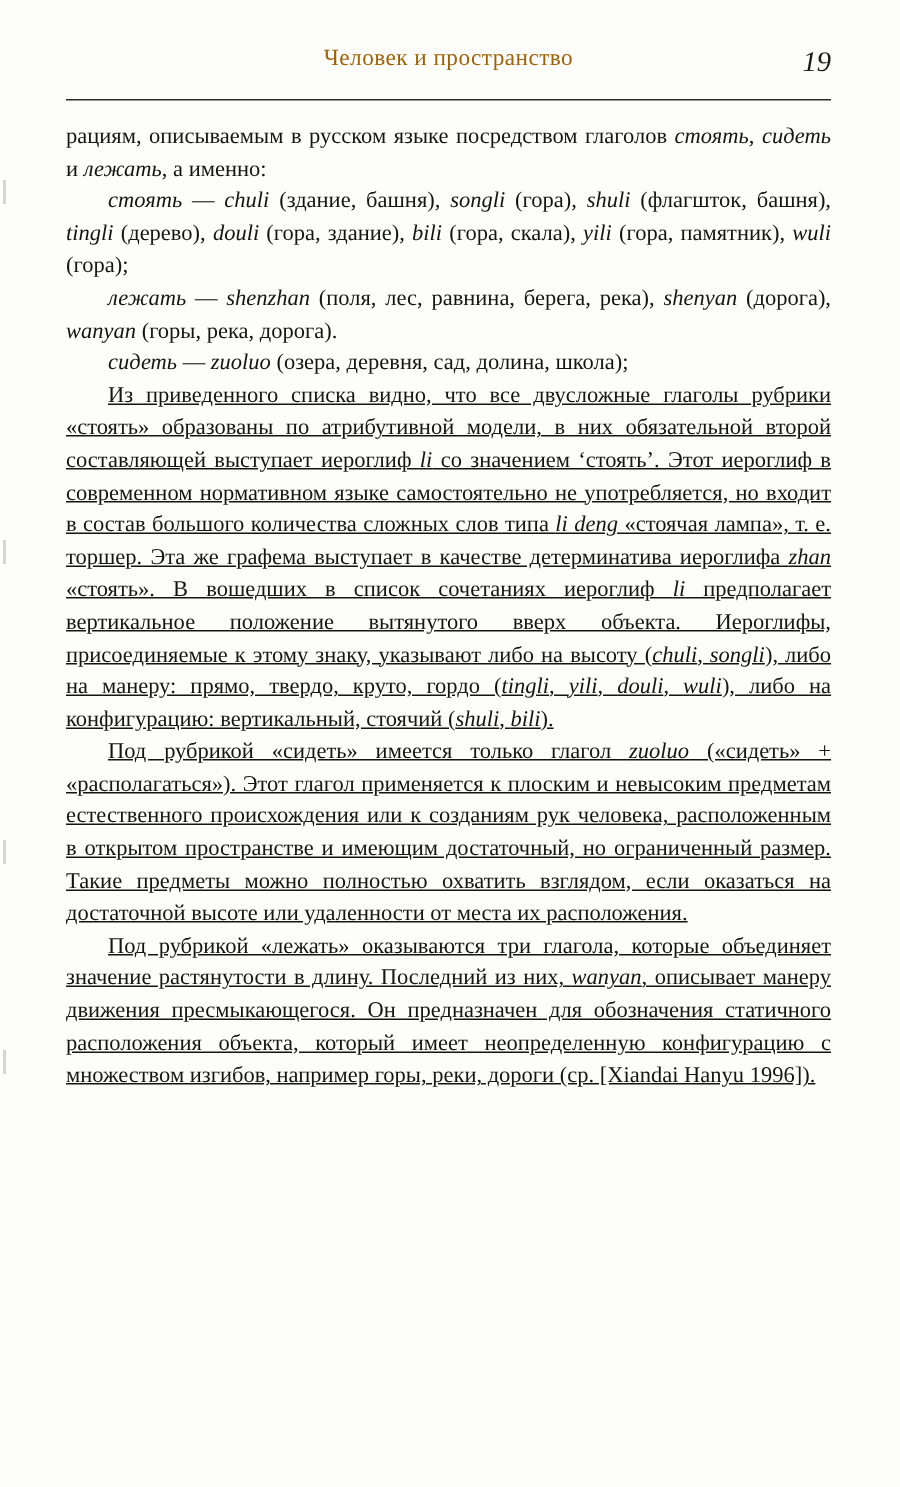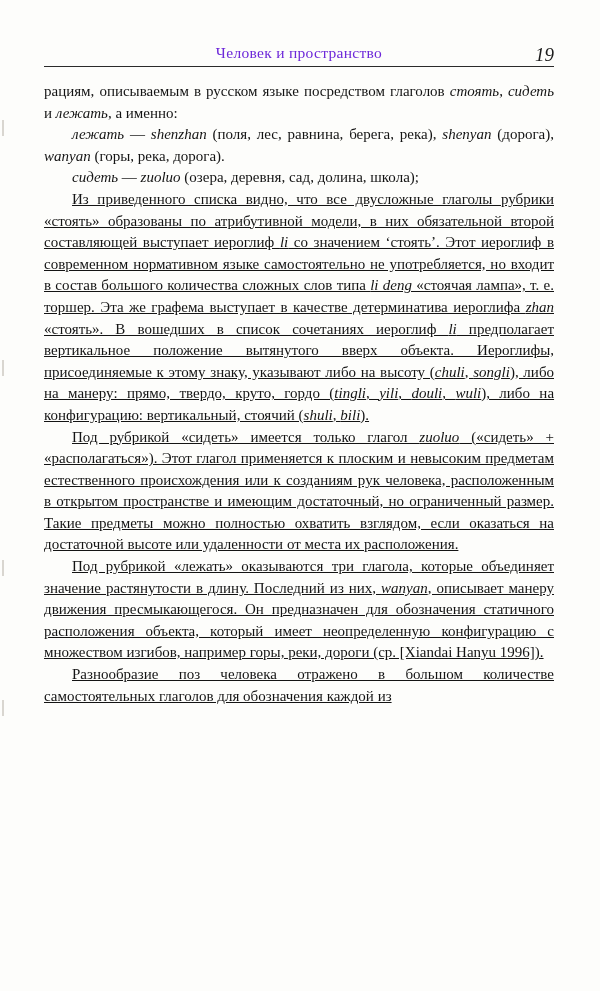--- a/index.html
+++ b/index.html
@@ -25,28 +25,28 @@
   .header {
     position: relative;
     height: 34px;
     display: flex;
     align-items: flex-start;
     justify-content: center;
   }
   .running-title {
     font-size: 15.5px;
     letter-spacing: 0.3px;
-    color: #6d28d9;
+    color: #a16207;
     text-align: right;
-    margin-top: 16px;
+    margin-top: 2px;
   }
   .page-number {
     position: absolute;
     right: 0;
-    top: 16px;
+    top: 3px;
     font-size: 19px;
     font-style: italic;
     color: #1b1b1b;
   }
   .rule {
     border: 0;
     border-top: 1px solid #2a2a2a;
     margin: 4px 0 14px 0;
   }
   .body-text {
@@ -96,21 +96,21 @@
 
   <div class="header">
     <div class="running-title">Человек и пространство</div>
     <div class="page-number">19</div>
   </div>
 
   <hr class="rule">
 
   <div class="body-text">
     <p>рациям, описываемым в русском языке посредством глаголов <i>стоять</i>, <i>сидеть</i> и <i>лежать</i>, а именно:</p>
+    <p class="list-line"><i>стоять</i> — <i>chuli</i> (здание, башня), <i>songli</i> (гора), <i>shuli</i> (флагшток, башня), <i>tingli</i> (дерево), <i>douli</i> (гора, здание), <i>bili</i> (гора, скала), <i>yili</i> (гора, памятник), <i>wuli</i> (гора);</p>
     <p class="list-line"><i>лежать</i> — <i>shenzhan</i> (поля, лес, равнина, берега, река), <i>shenyan</i> (дорога), <i>wanyan</i> (горы, река, дорога).</p>
     <p class="list-line"><i>сидеть</i> — <i>zuoluo</i> (озера, деревня, сад, долина, школа);</p>
     <p class="p-indent">Из приведенного списка видно, что все двусложные глаголы рубрики «стоять» образованы по атрибутивной модели, в них обязательной второй составляющей выступает иероглиф <i>li</i> со значением ‘стоять’. Этот иероглиф в современном нормативном языке самостоятельно не употребляется, но входит в состав большого количества сложных слов типа <i>li deng</i> «стоячая лампа», т. е. торшер. Эта же графема выступает в качестве детерминатива иероглифа <i>zhan</i> «стоять». В вошедших в список сочетаниях иероглиф <i>li</i> предполагает вертикальное положение вытянутого вверх объекта. Иероглифы, присоединяемые к этому знаку, указывают либо на высоту (<i>chuli</i>, <i>songli</i>), либо на манеру: прямо, твердо, круто, гордо (<i>tingli</i>, <i>yili</i>, <i>douli</i>, <i>wuli</i>), либо на конфигурацию: вертикальный, стоячий (<i>shuli</i>, <i>bili</i>).</p>
     <p class="p-indent">Под рубрикой «сидеть» имеется только глагол <i>zuoluo</i> («сидеть» + «располагаться»). Этот глагол применяется к плоским и невысоким предметам естественного происхождения или к созданиям рук человека, расположенным в открытом пространстве и имеющим достаточный, но ограниченный размер. Такие предметы можно полностью охватить взглядом, если оказаться на достаточной высоте или удаленности от места их расположения.</p>
     <p class="p-indent">Под рубрикой «лежать» оказываются три глагола, которые объединяет значение растянутости в длину. Последний из них, <i>wanyan</i>, описывает манеру движения пресмыкающегося. Он предназначен для обозначения статичного расположения объекта, который имеет неопределенную конфигурацию с множеством изгибов, например горы, реки, дороги (ср. [Xiandai Hanyu 1996]).</p>
-    <p class="p-indent">Разнообразие поз человека отражено в большом количестве самостоятельных глаголов для обозначения каждой из</p>
   </div>
 
 </div>
 
 </body></html>

